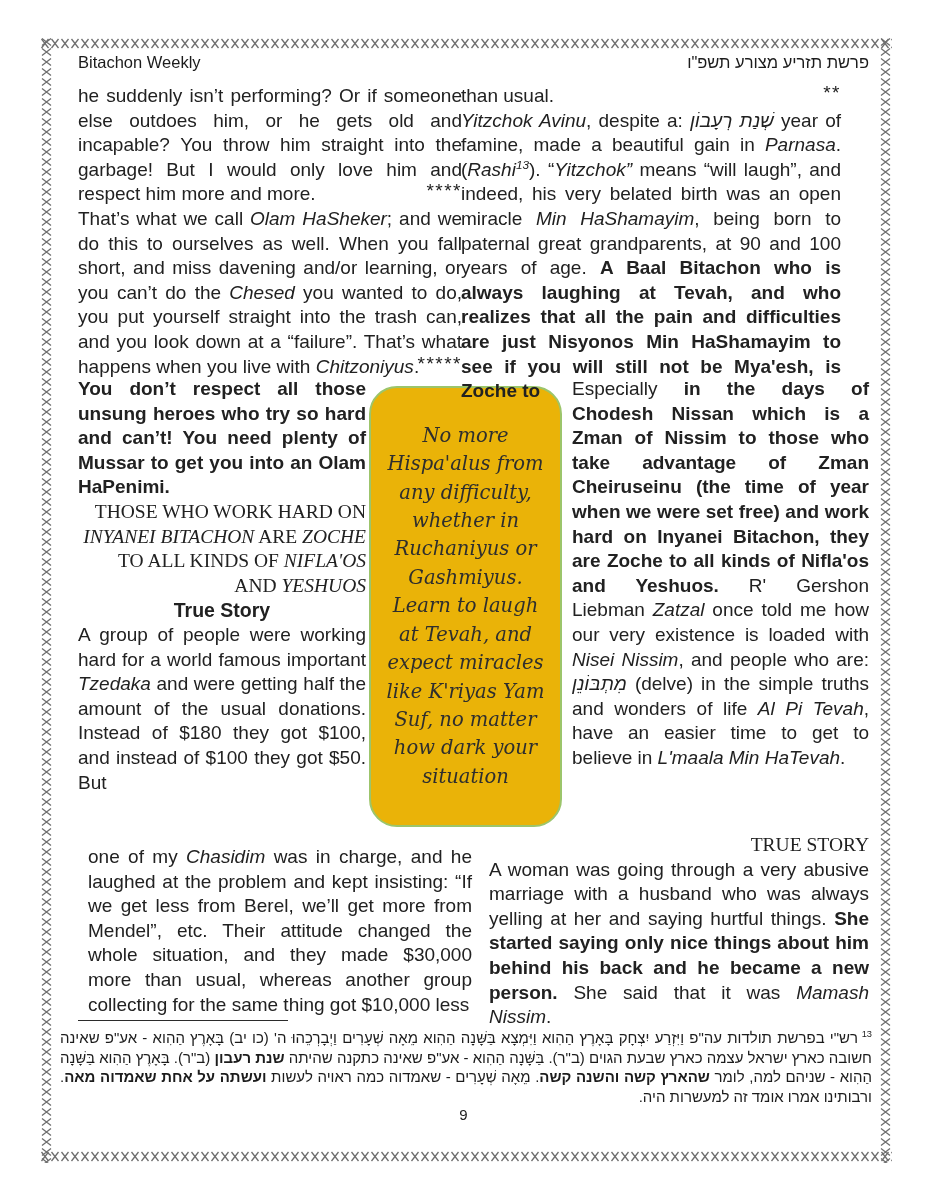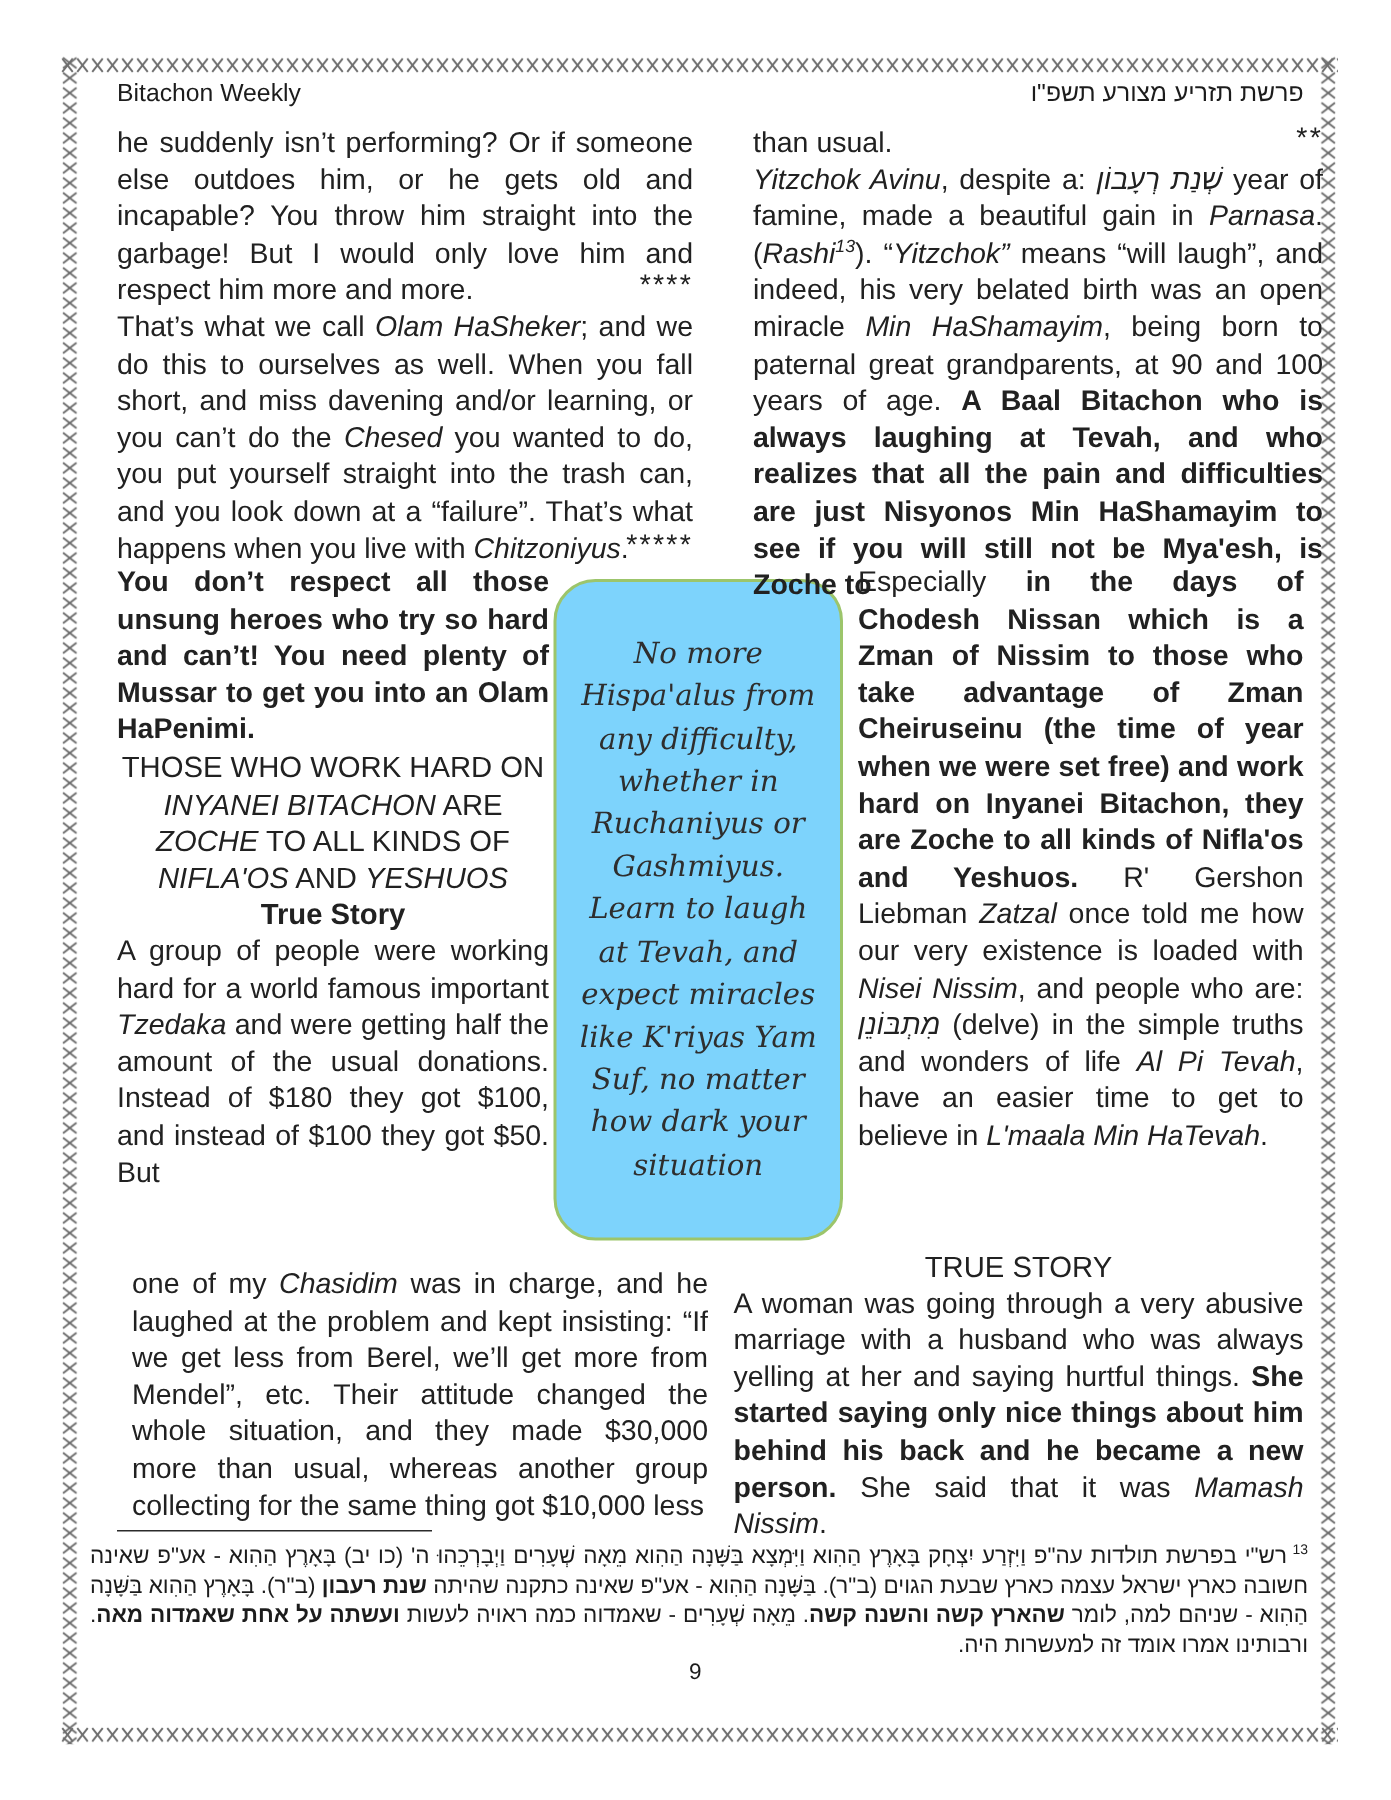--- a/index.html
+++ b/index.html
@@ -8,29 +8,29 @@
        font-family:"Liberation Sans","DejaVu Sans",sans-serif;color:#212121;}
   .abs{position:absolute;}
   svg.bframe{position:absolute;display:block;}
   .hdr{font-size:16.5px;line-height:20px;color:#1c1c1c;}
   .hdr.rtl{direction:rtl;}
   .col{position:absolute;}
   p.body{margin:0;text-align:justify;font-size:19px;line-height:24.6px;position:relative;}
   p.bold{font-weight:bold;}
   .stars{position:absolute;right:0;bottom:3px;letter-spacing:1.5px;font-weight:normal;}
   .h-bold{font-weight:bold;text-align:center;font-size:19.5px;line-height:24.6px;margin:0;}
-  .h-caps{text-align:center;font-size:19.5px;line-height:24.6px;margin:0;}
+  .h-caps{text-align:right;font-size:19.5px;line-height:24.6px;margin:0;font-family:Liberation Serif, serif;}
   .rs-b{font-weight:bold;}
   .rs-i{font-style:italic;}
   .rs-bi{font-weight:bold;}
   .rs-he{unicode-bidi:embed;font-style:italic;}
   .rs-sup{vertical-align:super;font-size:0.62em;line-height:0;}
   .rs-isup{font-style:italic;vertical-align:super;font-size:0.62em;line-height:0;}
   #quote-box{position:absolute;left:369px;top:386px;width:189px;height:437px;
-     border:2px solid #9cc56b;border-radius:28px;background:#7dd3fc;
+     border:2px solid #9cc56b;border-radius:28px;background:#eab308;
      display:flex;align-items:center;justify-content:center;}
   #quote-text{font-family:"DejaVu Serif","Liberation Serif",serif;font-style:italic;
      font-size:19.5px;line-height:28.4px;text-align:center;color:#2e2e2e;padding:6px 10px;}
   #footnote-rule{position:absolute;left:78px;top:1020px;width:210px;border-top:1.4px solid #2b2b2b;}
   #footnote{position:absolute;left:60px;top:1028px;width:812px;direction:rtl;
      text-align:justify;font-size:15px;line-height:19.6px;color:#1c1c1c;}
   #page-number{position:absolute;left:0;top:1106px;width:100%;text-align:center;
      font-size:15px;color:#1c1c1c;}
 </style>
 </head>
@@ -87,21 +87,21 @@
 <div class="col" style="left:88px;top:845px;width:384px;">
   <p class="body">
     <span><span>one of my </span><span class="rs-i">Chasidim</span><span> was in charge, and he laughed at the problem and kept insisting: “If we get less from Berel, we’ll get more from Mendel”, etc. Their attitude changed the whole situation, and they made $30,000 more than usual, whereas another group collecting for the same thing got $10,000 less</span></span>
   </p>
 </div>
 
 <div id="quote-box">
   <div id="quote-text">No more Hispa'alus from any difficulty, whether in Ruchaniyus or Gashmiyus. Learn to laugh at Tevah, and expect miracles like K'riyas Yam Suf, no matter how dark your situation</div>
 </div>
 
-<div class="col" style="left:502px;top:84px;width:380px;">
+<div class="col" style="left:461px;top:84px;width:380px;">
   <p class="body">
     <span><span>than usual.</span></span>
     <span class="stars">**</span>
   </p>
   <p class="body">
     <span><span class="rs-i">Yitzchok Avinu</span><span>, despite a: </span><span class="rs-he">שְׁנַת רְעָבוֹן</span><span> year of famine, made a beautiful gain in </span><span class="rs-i">Parnasa</span><span>. (</span><span class="rs-i">Rashi</span><span class="rs-isup">13</span><span>). “</span><span class="rs-i">Yitzchok”</span><span> means “will laugh”, and indeed, his very belated birth was an open miracle </span><span class="rs-i">Min HaShamayim</span><span>, being born to paternal great grandparents, at 90 and 100 years of age. </span><span class="rs-b">A </span><span class="rs-bi">Baal Bitachon</span><span class="rs-b"> who is always laughing at </span><span class="rs-bi">Tevah</span><span class="rs-b">, and who realizes that all the pain and difficulties are just </span><span class="rs-bi">Nisyonos Min HaShamayim</span><span class="rs-b"> to see if you will still not be </span><span class="rs-bi">Mya'esh</span><span class="rs-b">, is </span><span class="rs-bi">Zoche</span><span class="rs-b"> to</span></span>
   </p>
 </div>
 
 <div class="col" style="left:572px;top:377px;width:297px;">

